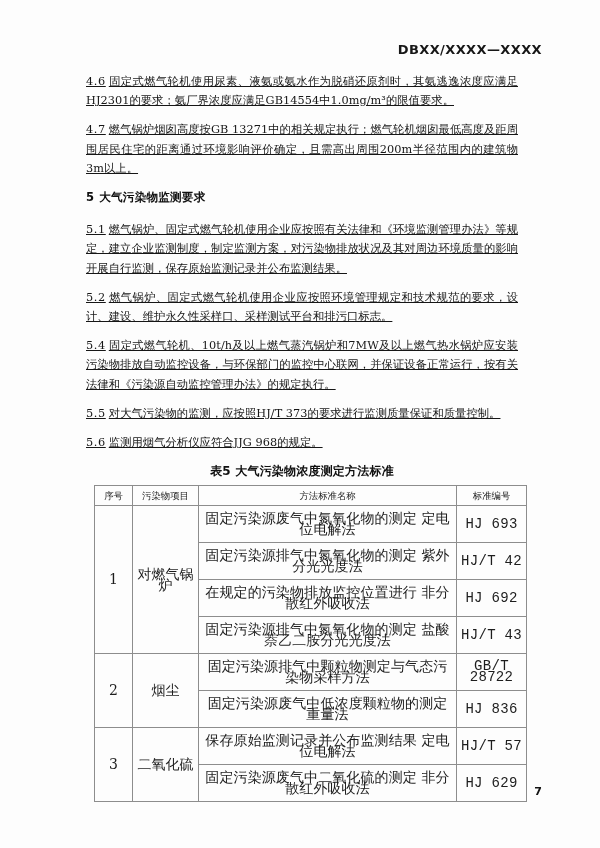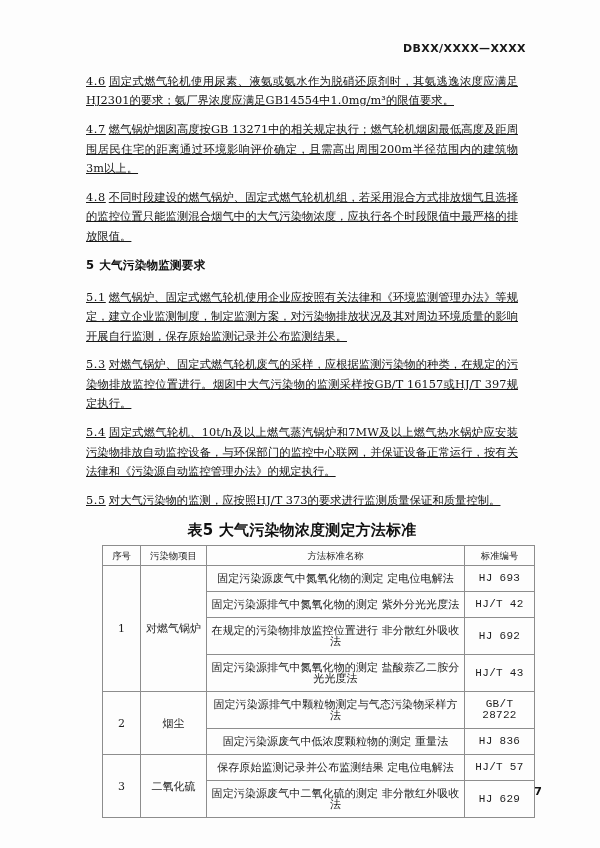--- a/index.html
+++ b/index.html
@@ -15,23 +15,23 @@
     position: relative;
     width: 600px;
     height: 848px;
     background: #fdfdfd;
     overflow: hidden;
     box-sizing: border-box;
   }
   .page-header {
     position: absolute;
     top: 42px;
-    right: 74px;
-    font-family: "DejaVu Sans", "Liberation Sans", sans-serif;
-    font-size: 11px;
+    right: 58px;
+    font-family: "DejaVu Sans", "Liberation Sans", sans-serif;
+    font-size: 13px;
     font-weight: bold;
     letter-spacing: 0.4px;
     color: #171717;
   }
   .content {
     position: absolute;
     left: 86px;
     top: 72px;
     width: 432px;
   }
@@ -58,35 +58,35 @@
     margin: 5px 0 13px 0;
     color: #101010;
     letter-spacing: 0.2px;
   }
   .clause-heading .num {
     margin-right: 5px;
   }
   .table-title {
     text-align: center;
     font-family: "DejaVu Sans", "Liberation Sans", sans-serif;
-    font-size: 15px;
+    font-size: 12px;
     font-weight: bold;
     margin: 11px 0 5px 0;
     letter-spacing: 0.2px;
     color: #101010;
   }
   table.std-table {
     border-collapse: collapse;
     width: 432px;
-    margin: 0 0 4px 16px;
+    margin: 0 0 4px 8px;
     table-layout: fixed;
   }
   table.std-table td, table.std-table th {
     border: 1px solid #8d8d8d;
-    font-size: 11px;
+    font-size: 14px;
     line-height: 11px;
     padding: 7px 2px;
     text-align: center;
     vertical-align: middle;
     font-weight: normal;
     color: #1d1d1d;
   }
   table.std-table thead td {
     font-size: 9.4px;
     padding: 4px 2px;
@@ -120,33 +120,33 @@
 <div class="page">
 
   <div class="page-header">DBXX/XXXX—XXXX</div>
 
   <div class="content">
 
     <p class="para"><span class="num">4.6</span><span>固定式燃气轮机使用尿素、液氨或氨水作为脱硝还原剂时，其氨逃逸浓度应满足HJ2301的要求；氨厂界浓度应满足GB14554中1.0mg/m³的限值要求。</span></p>
 
     <p class="para"><span class="num">4.7</span><span>燃气锅炉烟囱高度按GB 13271中的相关规定执行；燃气轮机烟囱最低高度及距周围居民住宅的距离通过环境影响评价确定，且需高出周围200m半径范围内的建筑物3m以上。</span></p>
 
-    <p class="para"><span class="num">4.8</span><span>不同时段建设的燃气锅炉、固定式燃气轮机机组，若采用混合方式排放烟气且选择的监控位置只能监测混合烟气中的大气污染物浓度，应执行各个时段限值中最严格的排放限值。</span></p>
 
     <h2 class="clause-heading"><span class="num">5</span><span>大气污染物监测要求</span></h2>
 
     <p class="para"><span class="num">5.1</span><span>燃气锅炉、固定式燃气轮机使用企业应按照有关法律和《环境监测管理办法》等规定，建立企业监测制度，制定监测方案，对污染物排放状况及其对周边环境质量的影响开展自行监测，保存原始监测记录并公布监测结果。</span></p>
 
-
-    <p class="para"><span class="num">5.3</span><span>对燃气锅炉、固定式燃气轮机废气的采样，应根据监测污染物的种类，在规定的污染物排放监控位置进行。烟囱中大气污染物的监测采样按GB/T 16157或HJ/T 397规定执行。</span></p>
+    <p class="para"><span class="num">5.2</span><span>燃气锅炉、固定式燃气轮机使用企业应按照环境管理规定和技术规范的要求，设计、建设、维护永久性采样口、采样测试平台和排污口标志。</span></p>
+
 
     <p class="para"><span class="num">5.4</span><span>固定式燃气轮机、10t/h及以上燃气蒸汽锅炉和7MW及以上燃气热水锅炉应安装污染物排放自动监控设备，与环保部门的监控中心联网，并保证设备正常运行，按有关法律和《污染源自动监控管理办法》的规定执行。</span></p>
 
     <p class="para"><span class="num">5.5</span><span>对大气污染物的监测，应按照HJ/T 373的要求进行监测质量保证和质量控制。</span></p>
 
+    <p class="para"><span class="num">5.6</span><span>监测用烟气分析仪应符合JJG 968的规定。</span></p>
 
 
     <div class="table-title">表5  大气污染物浓度测定方法标准</div>
 
     <table class="std-table">
       <colgroup>
         <col class="col-idx">
         <col class="col-item">
         <col class="col-method">
         <col class="col-code">

